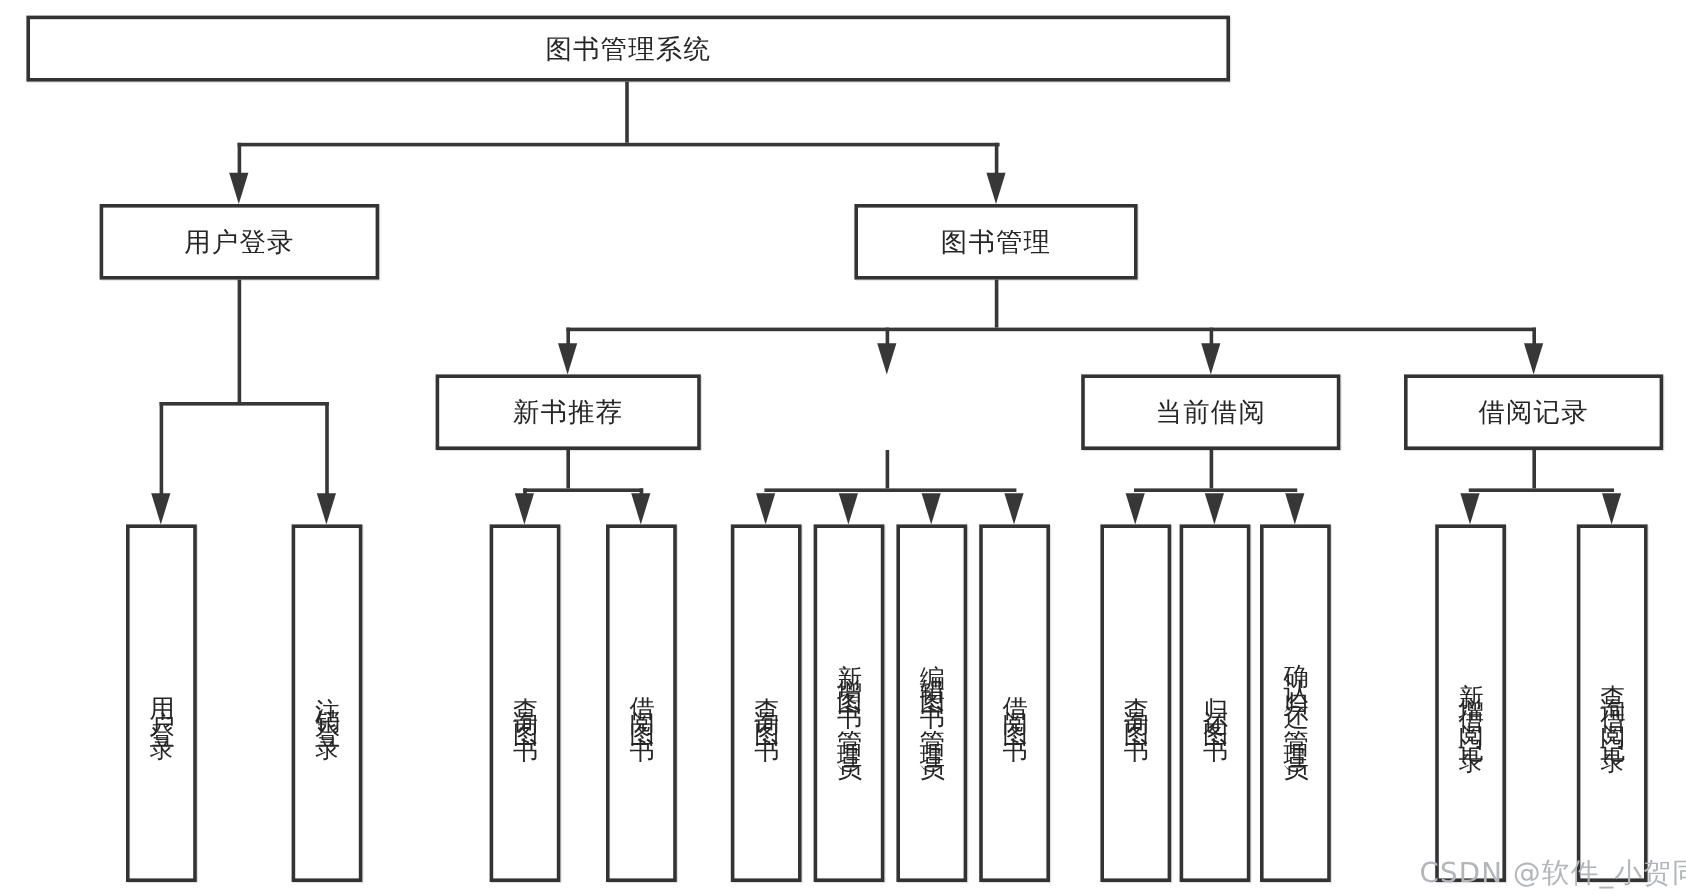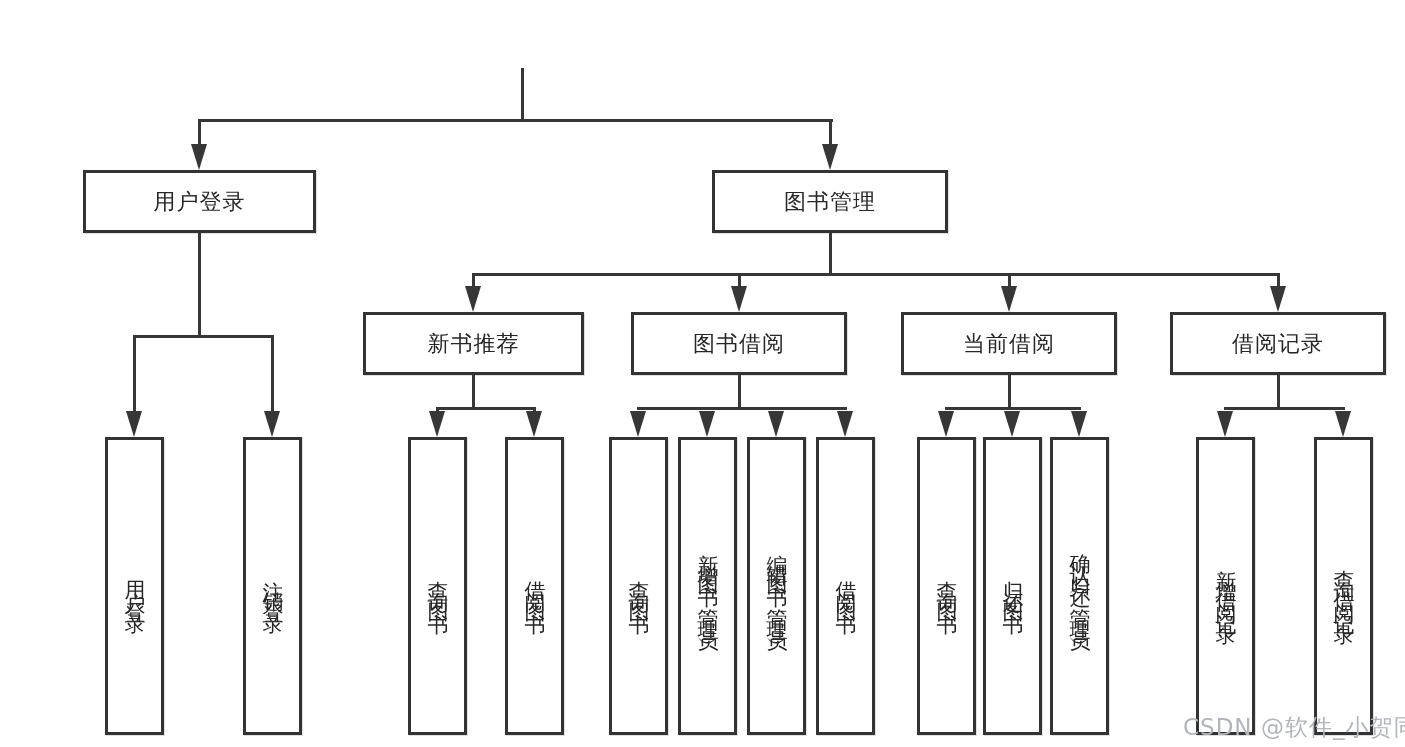--- a/index.html
+++ b/index.html
@@ -58,20 +58,21 @@
     letter-spacing:1px;
     white-space:nowrap;
     z-index:5;
   }
 </style>
 </head>
 <body>
 
 <div class="canvas">
 
+  <div class="box" style="left:22px;top:13px;width:1003px;height:55px;">图书管理系统</div>
 
   <div class="vl" style="left:521px;top:68px;height:51px;"></div>
   <div class="hl" style="left:198px;top:119px;width:635px;"></div>
   <div class="vl" style="left:198px;top:119px;height:27px;"></div>
   <div class="vl" style="left:829px;top:119px;height:27px;"></div>
   <div class="arrow" style="left:191px;top:144px;"></div>
   <div class="arrow" style="left:822px;top:144px;"></div>
 
   <div class="box" style="left:83px;top:170px;width:233px;height:63px;">用户登录</div>
   <div class="box" style="left:712px;top:170px;width:236px;height:63px;">图书管理</div>
@@ -88,21 +89,20 @@
   <div class="vl" style="left:472px;top:273px;height:15px;"></div>
   <div class="vl" style="left:738px;top:273px;height:15px;"></div>
   <div class="vl" style="left:1008px;top:273px;height:15px;"></div>
   <div class="vl" style="left:1277px;top:273px;height:15px;"></div>
   <div class="arrow" style="left:465px;top:286px;"></div>
   <div class="arrow" style="left:731px;top:286px;"></div>
   <div class="arrow" style="left:1001px;top:286px;"></div>
   <div class="arrow" style="left:1270px;top:286px;"></div>
 
   <div class="box" style="left:363px;top:312px;width:221px;height:63px;">新书推荐</div>
-  <div class="box" style="left:631px;top:312px;width:216px;height:63px;">图书借阅</div>
   <div class="box" style="left:1170px;top:312px;width:216px;height:63px;">借阅记录</div>
   <div class="box" style="left:901px;top:312px;width:216px;height:63px;">当前借阅</div>
 
   <div class="vl" style="left:472px;top:375px;height:32px;"></div>
   <div class="hl" style="left:436px;top:407px;width:100px;"></div>
   <div class="vl" style="left:436px;top:407px;height:8px;"></div>
   <div class="vl" style="left:533px;top:407px;height:8px;"></div>
   <div class="arrow" style="left:429px;top:411px;"></div>
   <div class="arrow" style="left:526px;top:411px;"></div>
 

